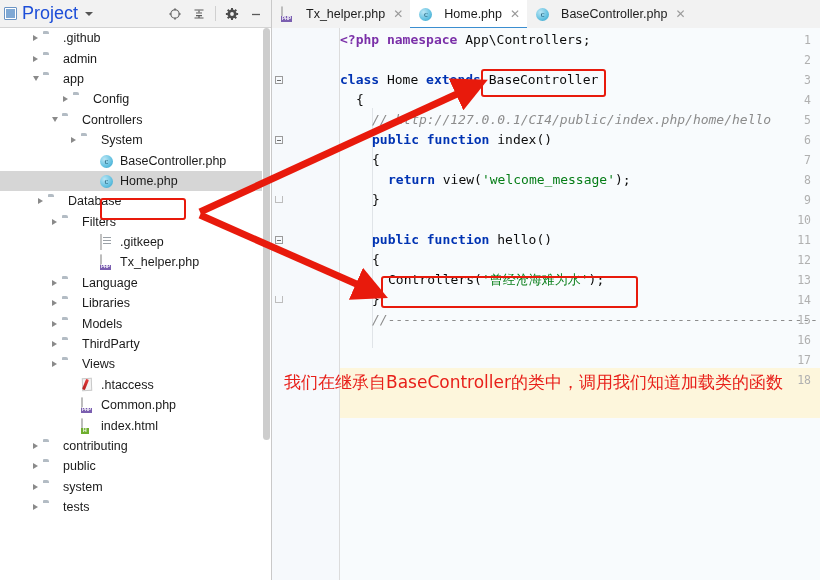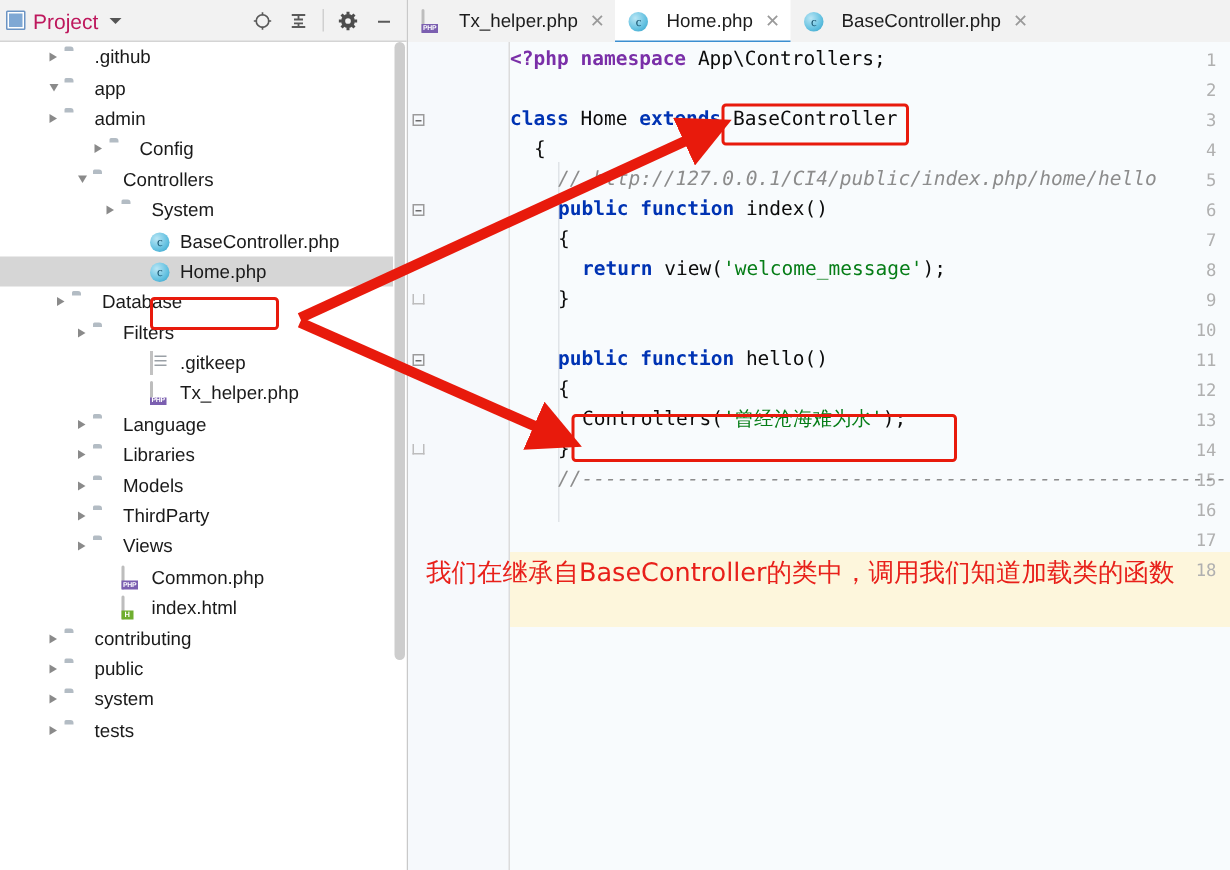--- a/index.html
+++ b/index.html
@@ -14,21 +14,21 @@
   
   #sidebar{width:272px;height:580px;background:#fff;position:relative;
            border-right:1px solid #c9c9c9;box-sizing:border-box;flex:0 0 272px;}
   .panel-header{height:28px;display:flex;align-items:center;
        background:#f2f2f2;border-bottom:1px solid #d4d4d4;padding:0 4px;box-sizing:border-box;}
   .ph-left{display:flex;align-items:center;gap:5px;flex:1;min-width:0;}
   .proj-icon{width:13px;height:13px;border:1px solid #6b94c4;background:#fff;
        box-sizing:border-box;position:relative;border-radius:1px;}
   .proj-icon::after{content:"";position:absolute;left:1px;top:1px;right:1px;bottom:1px;
        background:#7fa8d4;}
-  .ph-title{font-size:14px;color:#be185d;}
+  .ph-title{font-size:18px;color:#1d4ed8;}
   .caret-dn{width:0;height:0;border-left:4px solid transparent;border-right:4px solid transparent;
        border-top:4px solid #555;margin-left:2px;}
   .ph-right{display:flex;align-items:center;gap:2px;}
   .tb-btn{width:22px;height:22px;display:flex;align-items:center;justify-content:center;}
   .tb-sep{width:1px;height:15px;background:#d0d0d0;margin:0 3px;}
 
   .tree{position:absolute;left:0;top:28px;right:9px;bottom:0;overflow:hidden;}
   .row{height:20.4px;display:flex;align-items:center;white-space:nowrap;
        font-size:12.5px;color:#1a1a1a;position:relative;}
   .row.sel{background:#d6d6d6;}
@@ -162,31 +162,31 @@
     <div class="tree" id="tree">
         <div class="row" style="padding-left: 29px;">
           <span class="arrow">
             <span class="ar-r"></span>
           </span>
           <span class="ficon"><span class="ic-folder"></span></span>
           <span class="lbl">.github</span>
         </div>
         <div class="row" style="padding-left: 29px;">
           <span class="arrow">
+            <span class="ar-r"></span>
+          </span>
+          <span class="ficon"><span class="ic-folder"></span></span>
+          <span class="lbl">admin</span>
+        </div>
+        <div class="row" style="padding-left: 29px;">
+          <span class="arrow">
             <span class="ar-d"></span>
           </span>
           <span class="ficon"><span class="ic-folder"></span></span>
           <span class="lbl">app</span>
-        </div>
-        <div class="row" style="padding-left: 29px;">
-          <span class="arrow">
-            <span class="ar-r"></span>
-          </span>
-          <span class="ficon"><span class="ic-folder"></span></span>
-          <span class="lbl">admin</span>
         </div>
         <div class="row" style="padding-left: 48px; margin-left: 11px;">
           <span class="arrow">
             <span class="ar-r"></span>
           </span>
           <span class="ficon"><span class="ic-folder"></span></span>
           <span class="lbl">Config</span>
         </div>
         <div class="row" style="padding-left: 48px;">
           <span class="arrow">
@@ -271,20 +271,25 @@
           </span>
           <span class="ficon"><span class="ic-folder"></span></span>
           <span class="lbl">ThirdParty</span>
         </div>
         <div class="row" style="padding-left: 48px;">
           <span class="arrow">
             <span class="ar-r"></span>
           </span>
           <span class="ficon"><span class="ic-folder"></span></span>
           <span class="lbl">Views</span>
+        </div>
+        <div class="row" style="padding-left: 67px;">
+          <span class="arrow none"></span>
+          <span class="ficon"><span class="ic-ht"></span></span>
+          <span class="lbl">.htaccess</span>
         </div>
         <div class="row" style="padding-left: 67px;">
           <span class="arrow none"></span>
           <span class="ficon"><span class="ic-php"></span></span>
           <span class="lbl">Common.php</span>
         </div>
         <div class="row" style="padding-left: 67px;">
           <span class="arrow none"></span>
           <span class="ficon"><span class="ic-html"></span></span>
           <span class="lbl">index.html</span>

